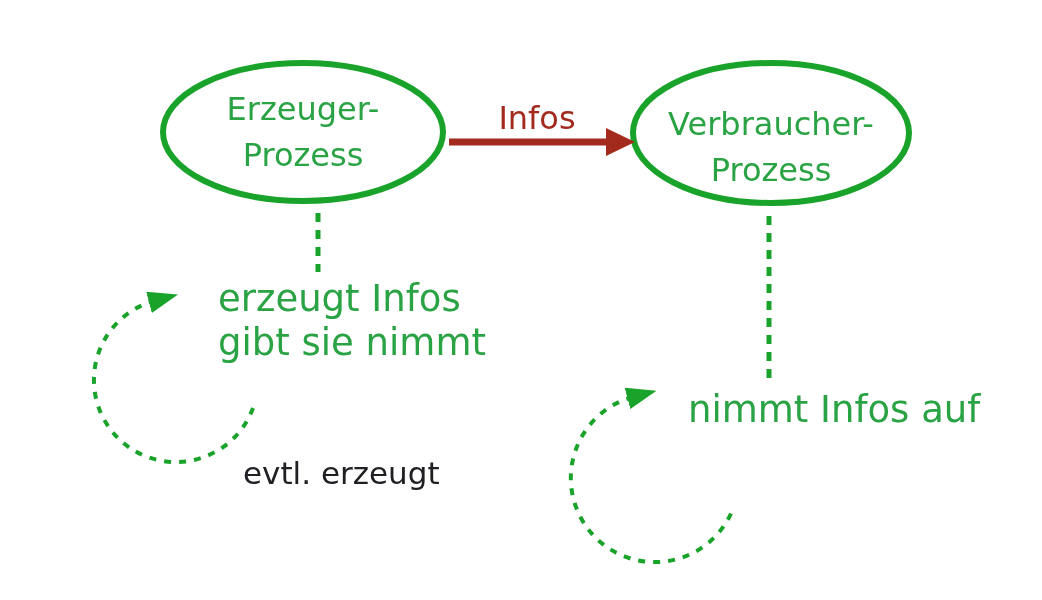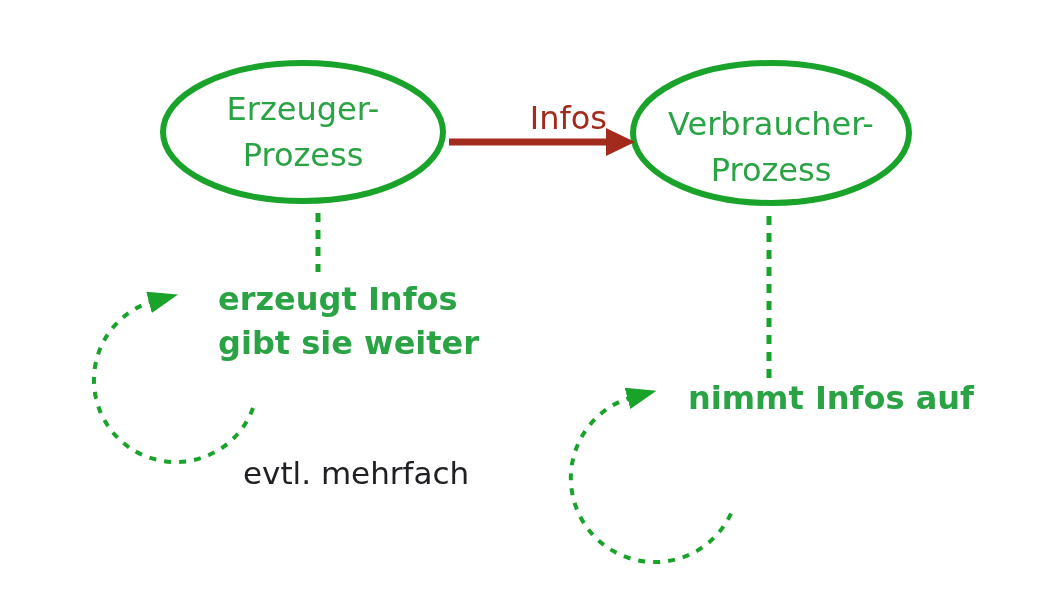--- a/index.html
+++ b/index.html
@@ -14,26 +14,26 @@
   .txt{position:absolute;white-space:nowrap;}
   .ellipse-label{
     position:absolute;
     display:flex;flex-direction:column;justify-content:center;
     text-align:center;
     color:var(--green-text,#2aa344);
     font-size:32px;line-height:46px;font-weight:500;
   }
   .green-note{
     color:var(--green-text,#2aa344);
-    font-size:32px;line-height:44px;font-weight:700;
+    font-size:37px;line-height:44px;font-weight:400;
   }
   .infos-label{
     color:var(--red,#a32b1e);
     font-size:32px;line-height:34px;font-weight:500;
-    width:140px;text-align:right;
+    width:140px;text-align:center;
   }
   .black-note{
     color:var(--black,#202024);
     font-size:31px;line-height:36px;font-weight:500;
   }
   .ellipse-stroke{fill:none;stroke:var(--green,#1aa32a);stroke-width:6;}
   .red-line{stroke:var(--red,#a32b1e);stroke-width:7;}
   .red-head{fill:var(--red,#a32b1e);}
   .green-dash{stroke:var(--green,#1aa32a);stroke-width:5;stroke-dasharray:9 8;fill:none;}
   .green-arc{stroke:var(--green,#1aa32a);stroke-width:4;stroke-dasharray:7 8;fill:none;}
@@ -73,22 +73,22 @@
 
   <div class="ellipse-label" style="left:633px;top:77px;width:276px;height:140px;">
     <span>Verbraucher-</span>
     <span>Prozess</span>
   </div>
 
   <div class="txt infos-label" style="left:467px;top:101px;">Infos</div>
 
   <div class="txt green-note" style="left:218px;top:277px;">
     <div>erzeugt Infos</div>
-    <div>gibt sie weiter</div>
+    <div>gibt sie nimmt</div>
   </div>
 
-  <div class="txt black-note" style="left:243px;top:455px;">evtl. mehrfach</div>
+  <div class="txt black-note" style="left:243px;top:455px;">evtl. erzeugt</div>
 
-  <div class="txt green-note" style="left:688px;top:376px;">
+  <div class="txt green-note" style="left:688px;top:388px;">
     <div>nimmt Infos auf</div>
   </div>
 
 </div>
 
 </body></html>

